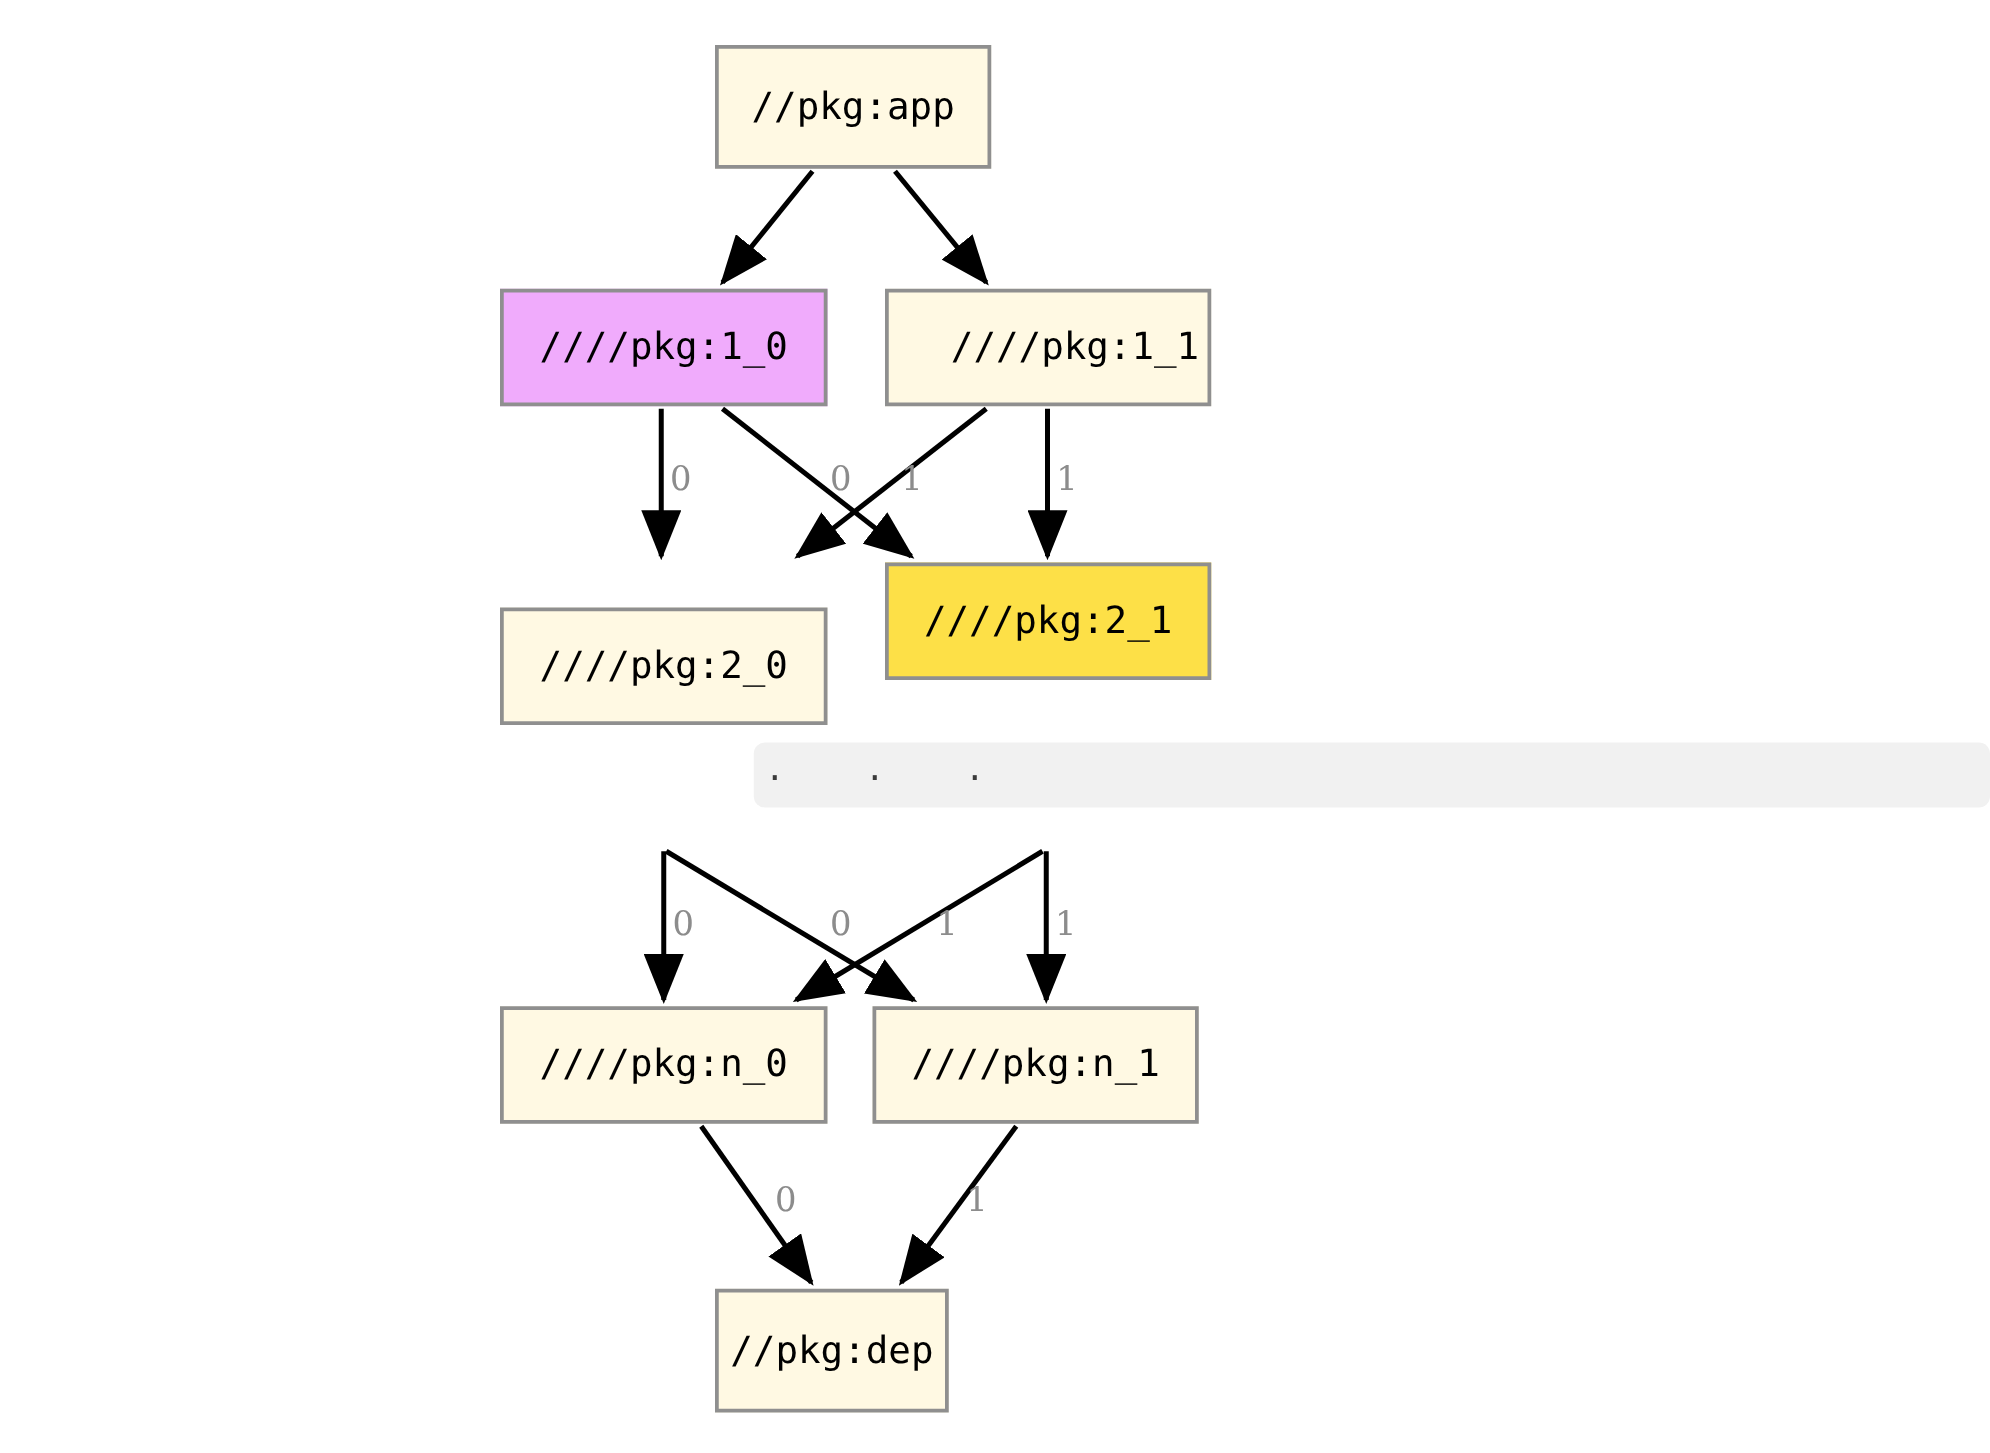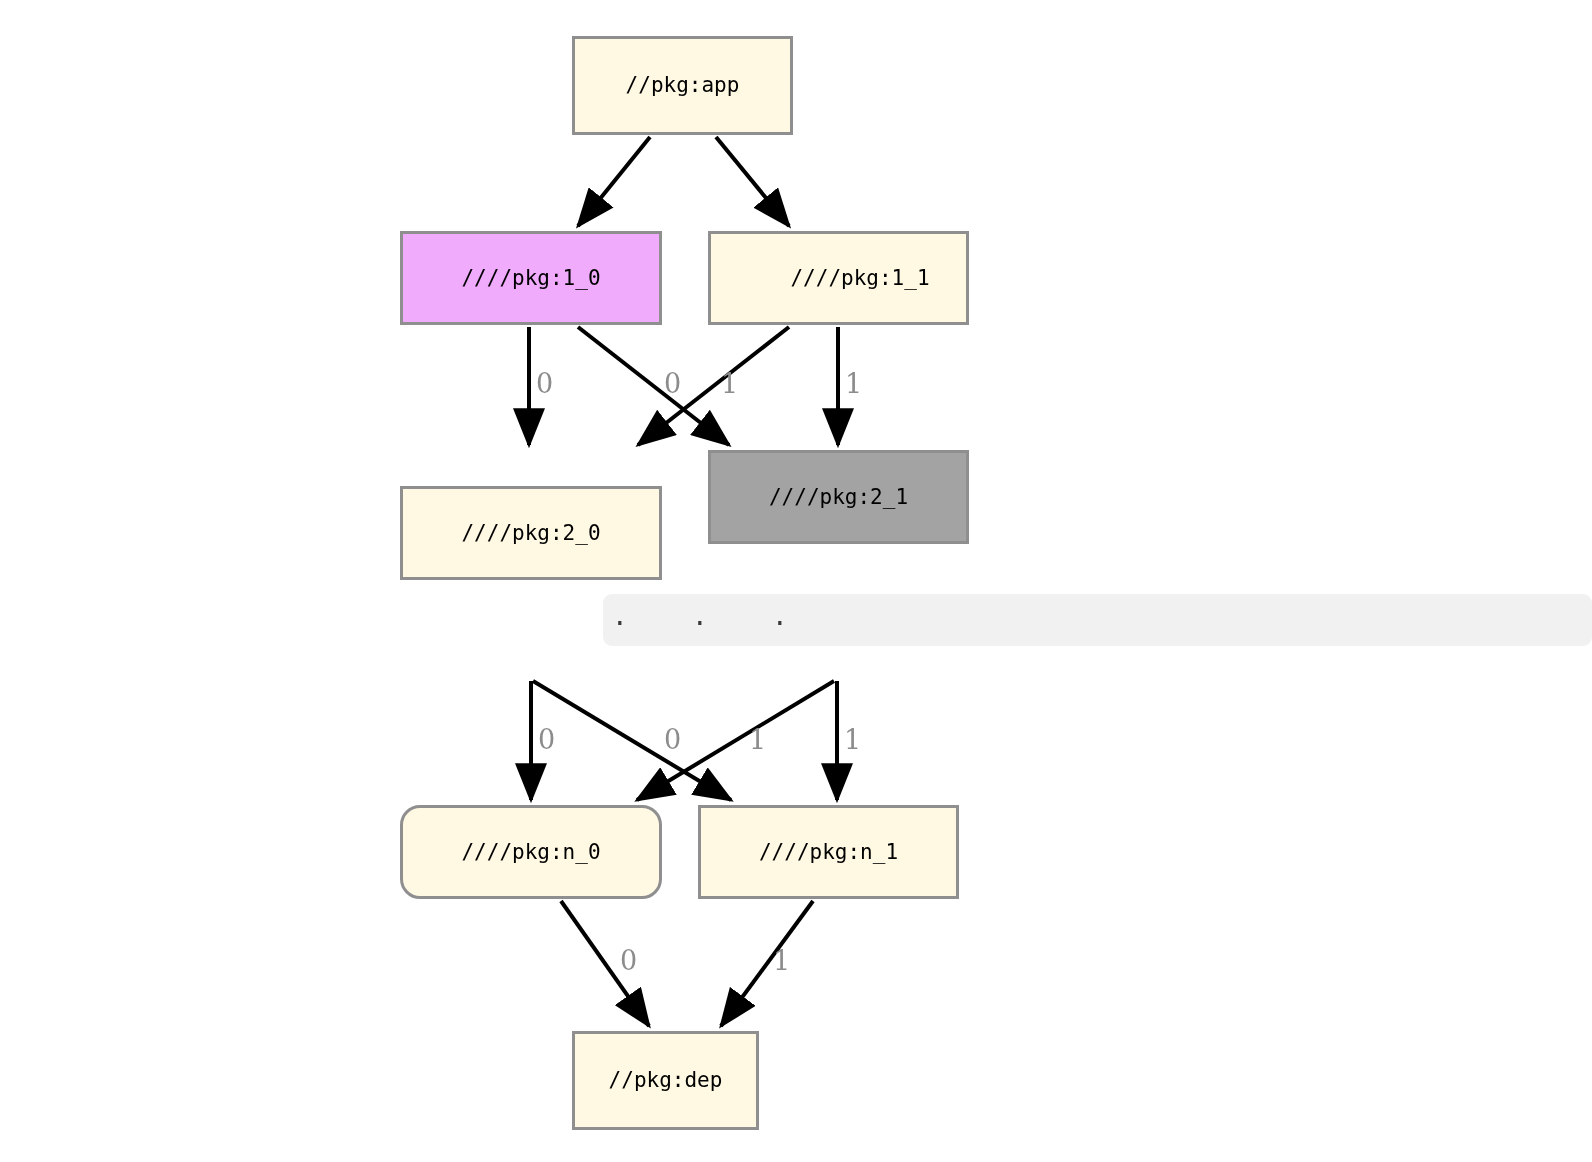--- a/index.html
+++ b/index.html
@@ -31,21 +31,21 @@
     background: #fff9e3;
     border: 3px solid #8f8f8f;
     display: flex;
     align-items: center;
     justify-content: center;
     color: #000000;
     font-family: "DejaVu Sans Mono", "Liberation Mono", monospace;
     white-space: pre;
   }
   .node-label {
-    font-size: 21px;
+    font-size: 30px;
     letter-spacing: 0px;
     line-height: 1;
     color: #000;
   }
   .edge-label {
     position: absolute;
     color: #8c8c8c;
     font-family: "DejaVu Serif", "Liberation Serif", serif;
     font-size: 27px;
     line-height: 1;
@@ -95,22 +95,22 @@
         <line x1="561" y1="901" x2="649" y2="1026" stroke="#000000" stroke-width="4" marker-end="url(#arrowhead)"></line>
         <line x1="813" y1="901" x2="721" y2="1026" stroke="#000000" stroke-width="4" marker-end="url(#arrowhead)"></line>
       </g>
   </svg>
 
   <div id="nodes-layer">
       <div class="node-box" style="left: 572px; top: 36px; width: 221px; height: 99px; background: rgb(255, 249, 227); border-color: rgb(143, 143, 143);"><span class="node-label">//pkg:app</span></div>
       <div class="node-box" style="left: 400px; top: 231px; width: 262px; height: 94px; background: #f0abfc; border-color: rgb(143, 143, 143);"><span class="node-label">////pkg:1_0</span></div>
       <div class="node-box" style="left: 708px; top: 231px; width: 261px; height: 94px; background: rgb(255, 249, 227); border-color: rgb(143, 143, 143); padding-left: 43px;"><span class="node-label">////pkg:1_1</span></div>
       <div class="node-box" style="left: 400px; top: 450px; width: 262px; height: 94px; background: rgb(255, 249, 227); border-color: rgb(143, 143, 143); margin-top: 36px;"><span class="node-label">////pkg:2_0</span></div>
-      <div class="node-box" style="left: 708px; top: 450px; width: 261px; height: 94px; background: #a3a3a3; border-color: rgb(143, 143, 143);"><span class="node-label">////pkg:2_1</span></div>
-      <div class="node-box" style="left: 400px; top: 805px; width: 262px; height: 94px; background: rgb(255, 249, 227); border-color: rgb(143, 143, 143); border-radius: 20px;"><span class="node-label">////pkg:n_0</span></div>
+      <div class="node-box" style="left: 708px; top: 450px; width: 261px; height: 94px; background: #fde047; border-color: rgb(143, 143, 143);"><span class="node-label">////pkg:2_1</span></div>
+      <div class="node-box" style="left: 400px; top: 805px; width: 262px; height: 94px; background: rgb(255, 249, 227); border-color: rgb(143, 143, 143);"><span class="node-label">////pkg:n_0</span></div>
       <div class="node-box" style="left: 698px; top: 805px; width: 261px; height: 94px; background: rgb(255, 249, 227); border-color: rgb(143, 143, 143);"><span class="node-label">////pkg:n_1</span></div>
       <div class="node-box" style="left: 572px; top: 1031px; width: 187px; height: 99px; background: rgb(255, 249, 227); border-color: rgb(143, 143, 143);"><span class="node-label">//pkg:dep</span></div>
     </div>
   <div id="edge-labels-layer">
       <div class="edge-label" style="left: 536px; top: 370px; color: rgb(140, 140, 140);">0</div>
       <div class="edge-label" style="left: 664px; top: 370px; color: rgb(140, 140, 140);">0</div>
       <div class="edge-label" style="left: 721px; top: 370px; color: rgb(140, 140, 140);">1</div>
       <div class="edge-label" style="left: 845px; top: 370px; color: rgb(140, 140, 140);">1</div>
       <div class="edge-label" style="left: 538px; top: 726px; color: rgb(140, 140, 140);">0</div>
       <div class="edge-label" style="left: 664px; top: 726px; color: rgb(140, 140, 140);">0</div>

